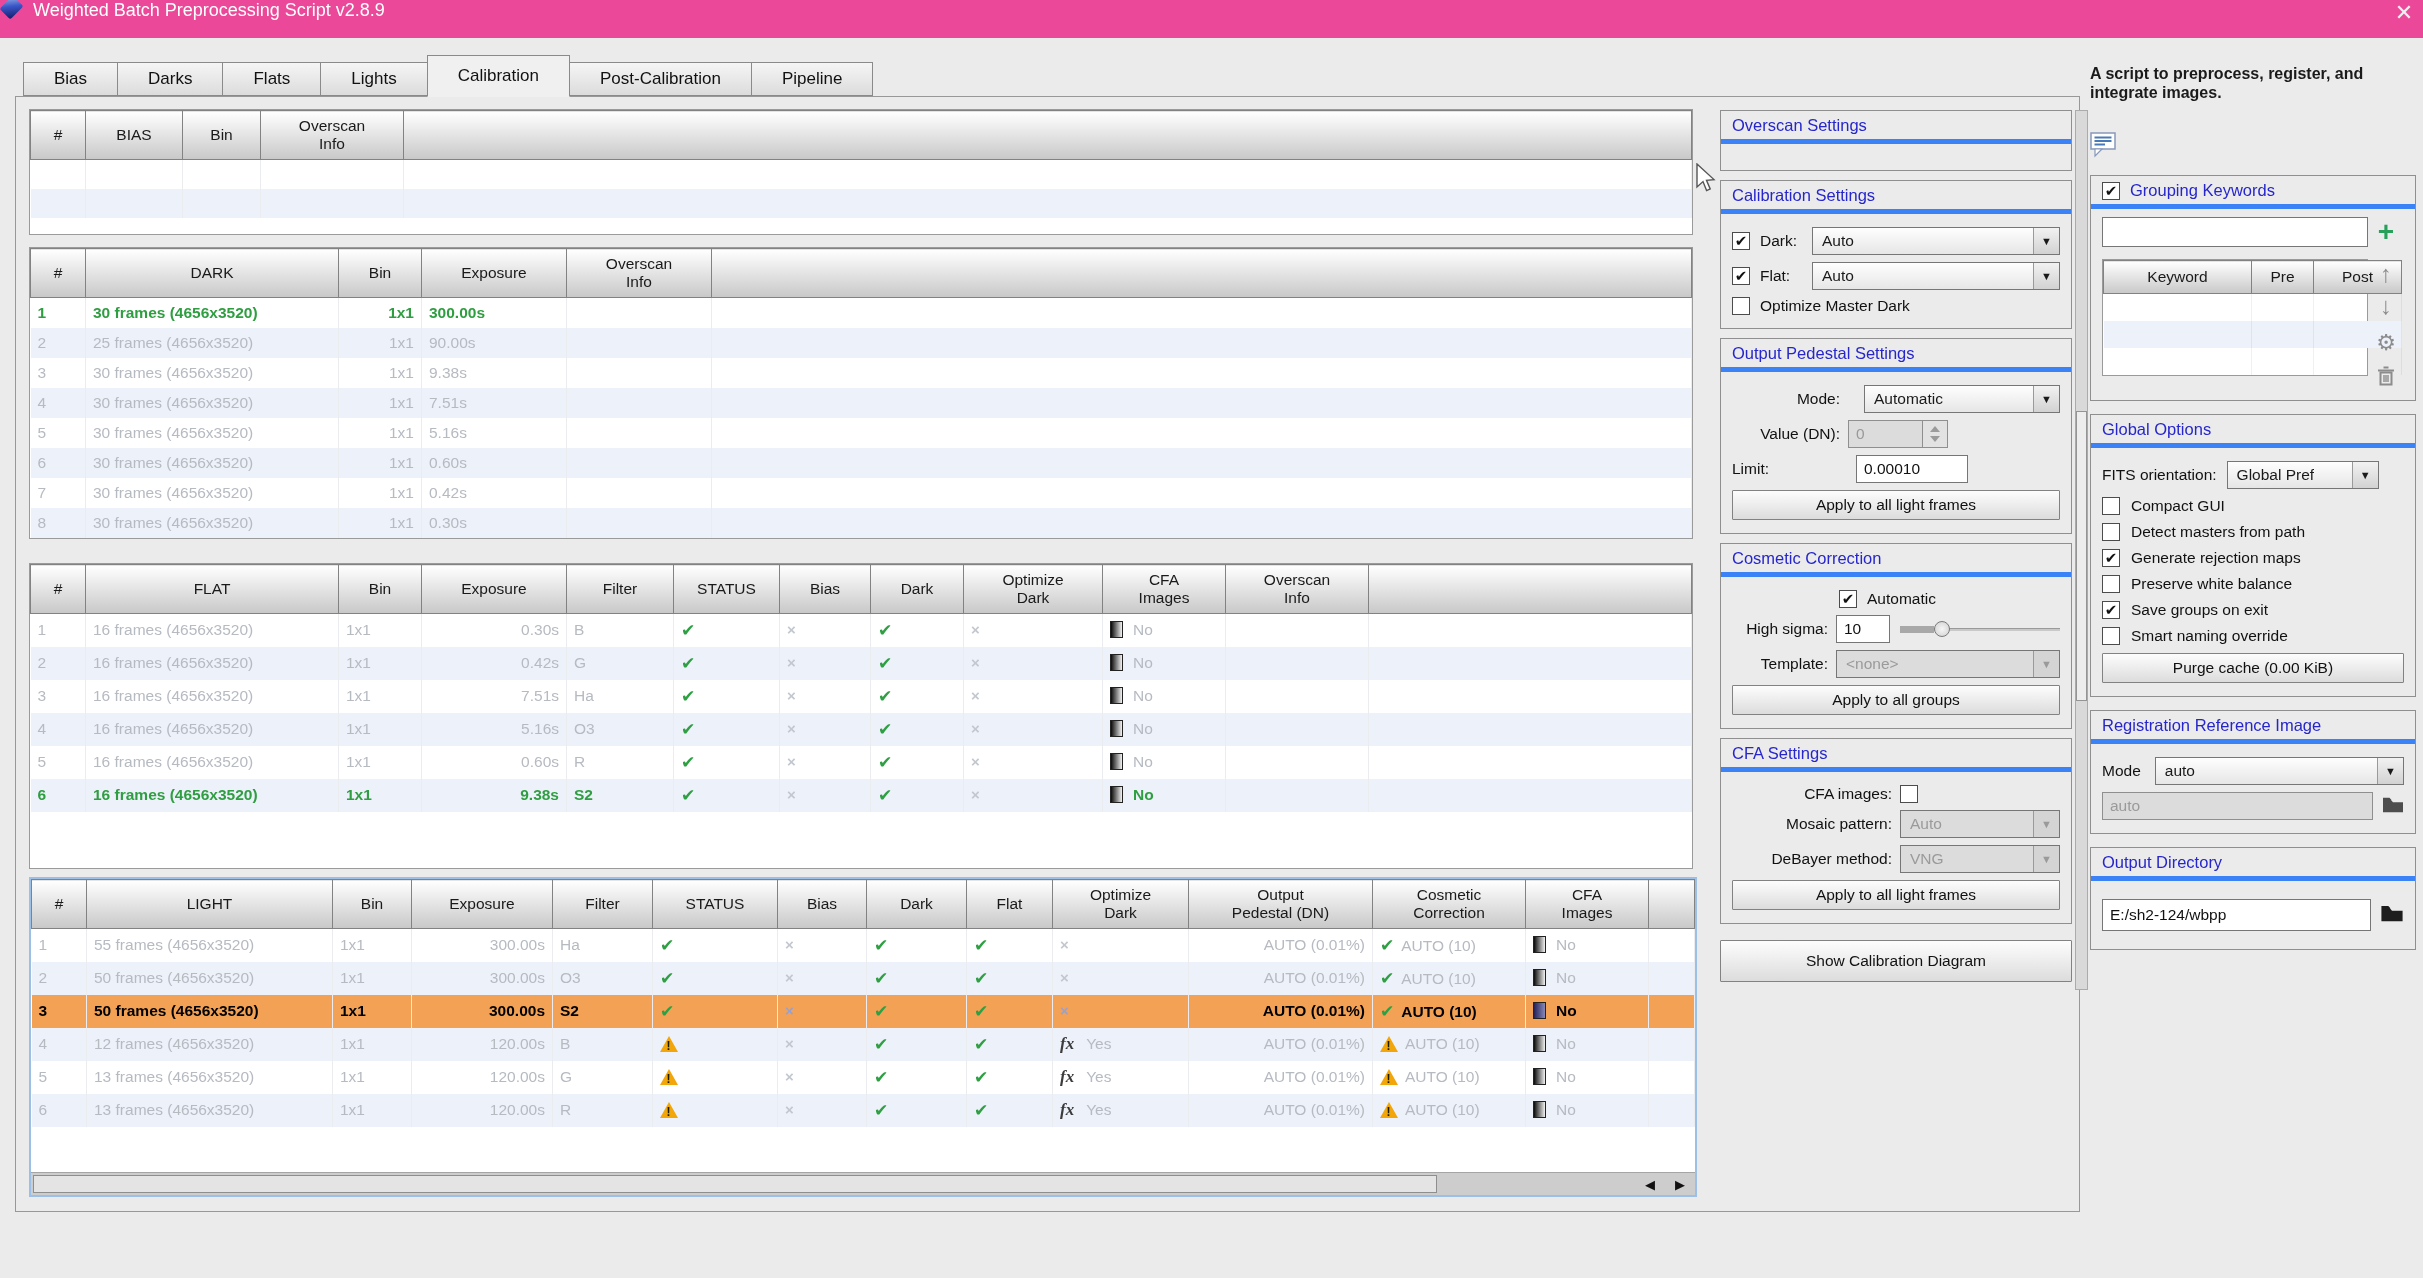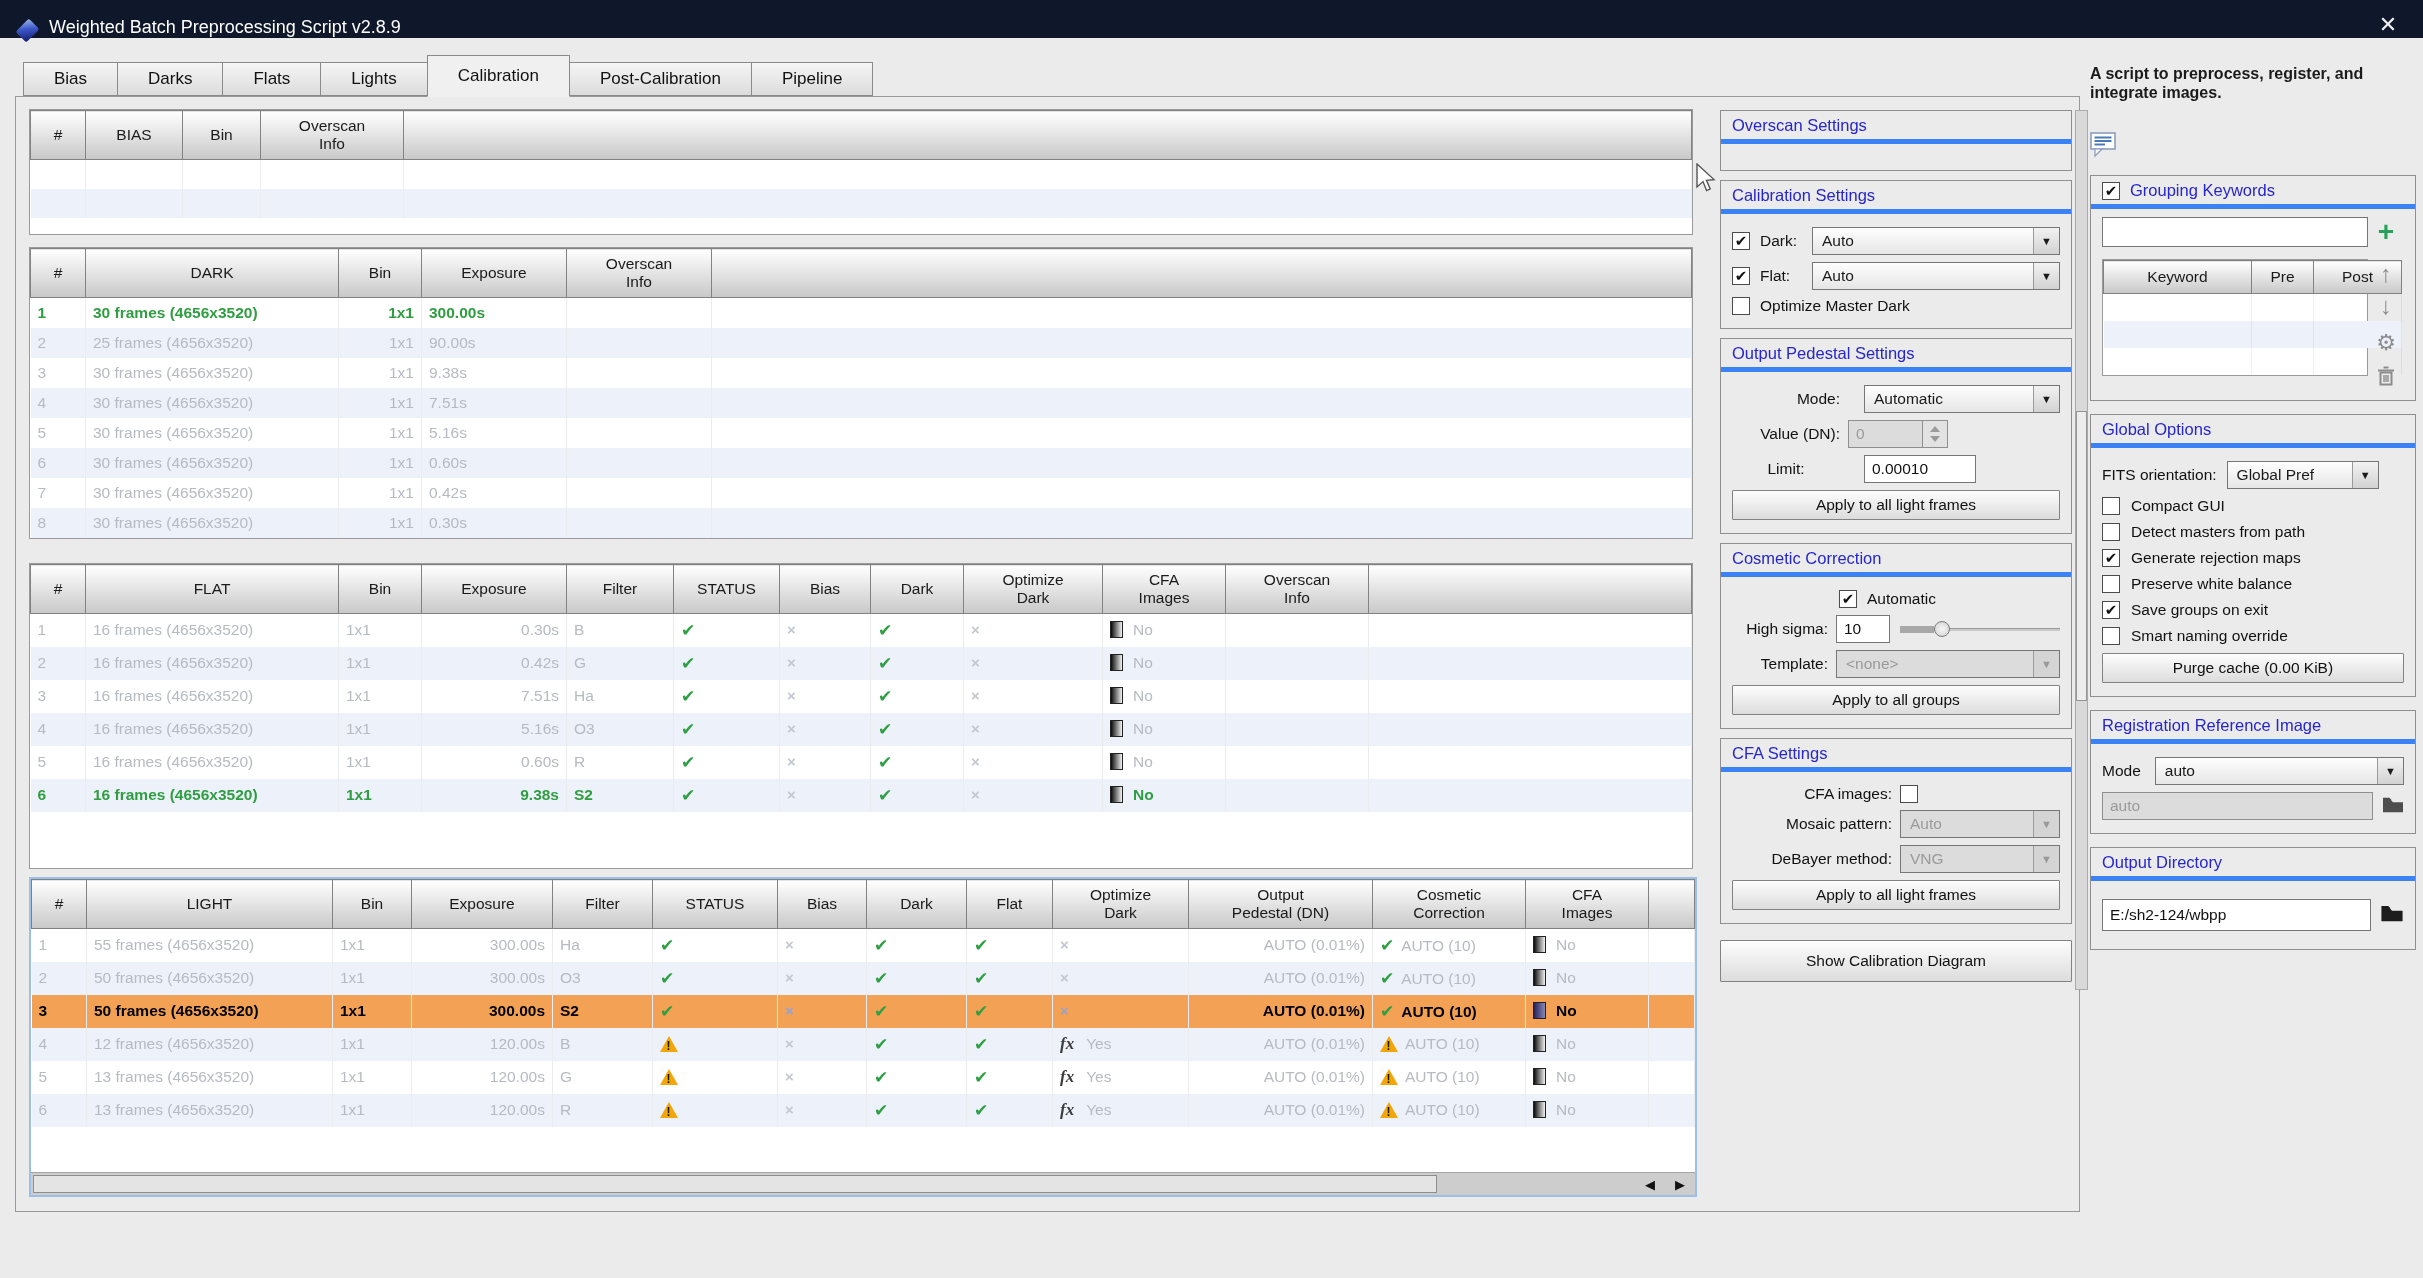--- a/index.html
+++ b/index.html
@@ -1,18 +1,18 @@
 <!DOCTYPE html>
 <html><head>
 <meta charset="utf-8">
 <style>
   *{box-sizing:border-box;margin:0;padding:0}
   html,body{width:2423px;height:1278px;overflow:hidden;font-family:"Liberation Sans","DejaVu Sans",sans-serif;background:#ebebeb;color:#1a1a1a}
   
-  .titlebar{height:38px;background:#0f172a;color:#fff;display:flex;align-items:flex-end;padding:0 18px;font-size:18px}
+  .titlebar{height:38px;background:#ec4899;color:#fff;display:flex;align-items:flex-start;padding:0 2px;font-size:18px}
   .diamond{width:15px;height:15px;background:linear-gradient(135deg,#9db6e8 0%,#3a56c8 45%,#121a66 100%);transform:rotate(45deg) scaleY(1.25);margin:0 14px 0 2px;border-radius:2px}
   .close-x{margin-left:auto;font-size:22px;color:#f0f0f0;width:34px;text-align:center;cursor:default}
   
   .stage{position:relative;height:1240px}
   
   .tabbar{height:58px;display:flex;align-items:flex-end;padding-left:23px;position:relative;z-index:3}
   .tab{height:34px;line-height:32px;padding:0 30px;font-size:17px;background:linear-gradient(#f5f5f5,#dcdcdc);border:1px solid #8a8a8a;border-right:none;color:#111}
   .tab:last-child{border-right:1px solid #8a8a8a}
   .tab.active{height:42px;line-height:40px;background:#f0f0f0;border-right:1px solid #8a8a8a;margin-bottom:-1px;border-bottom:1px solid #f0f0f0}
   .tab.active + .tab{border-left:none}
@@ -564,21 +564,21 @@
             <span class="flabel" style="width:108px;text-align:right;margin-right:8px">Value (DN):</span>
             <div class="spin">
               <input class="inp disabled" disabled="" value="0" style="">
               <div class="spinarr">
                   <span class="tri-u"></span>
                   <span class="tri-d"></span>
                 </div>
             </div>
           </div>
           <div class="frow">
-            <span class="flabel" style="width:108px;text-align:center;margin-right:24px">Limit:</span>
+            <span class="flabel" style="width:108px;text-align:left;margin-right:16px">Limit:</span>
             <input class="inp" style="width: 112px;" value="0.00010">
           </div>
           <div class="frow">
             <div class="btn" style="flex:1">Apply to all light frames</div>
           </div>
         </div>
       </div>
 
       <div class="section">
         <div class="stitle">Cosmetic Correction</div>

